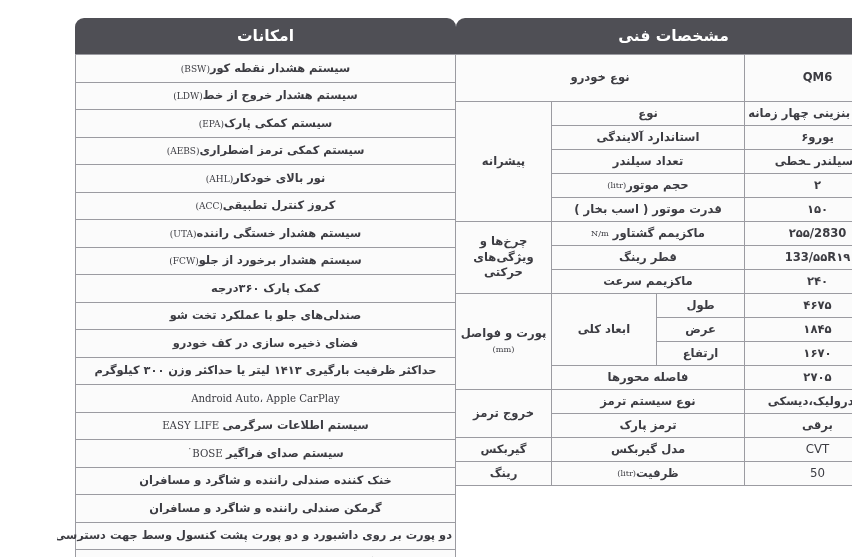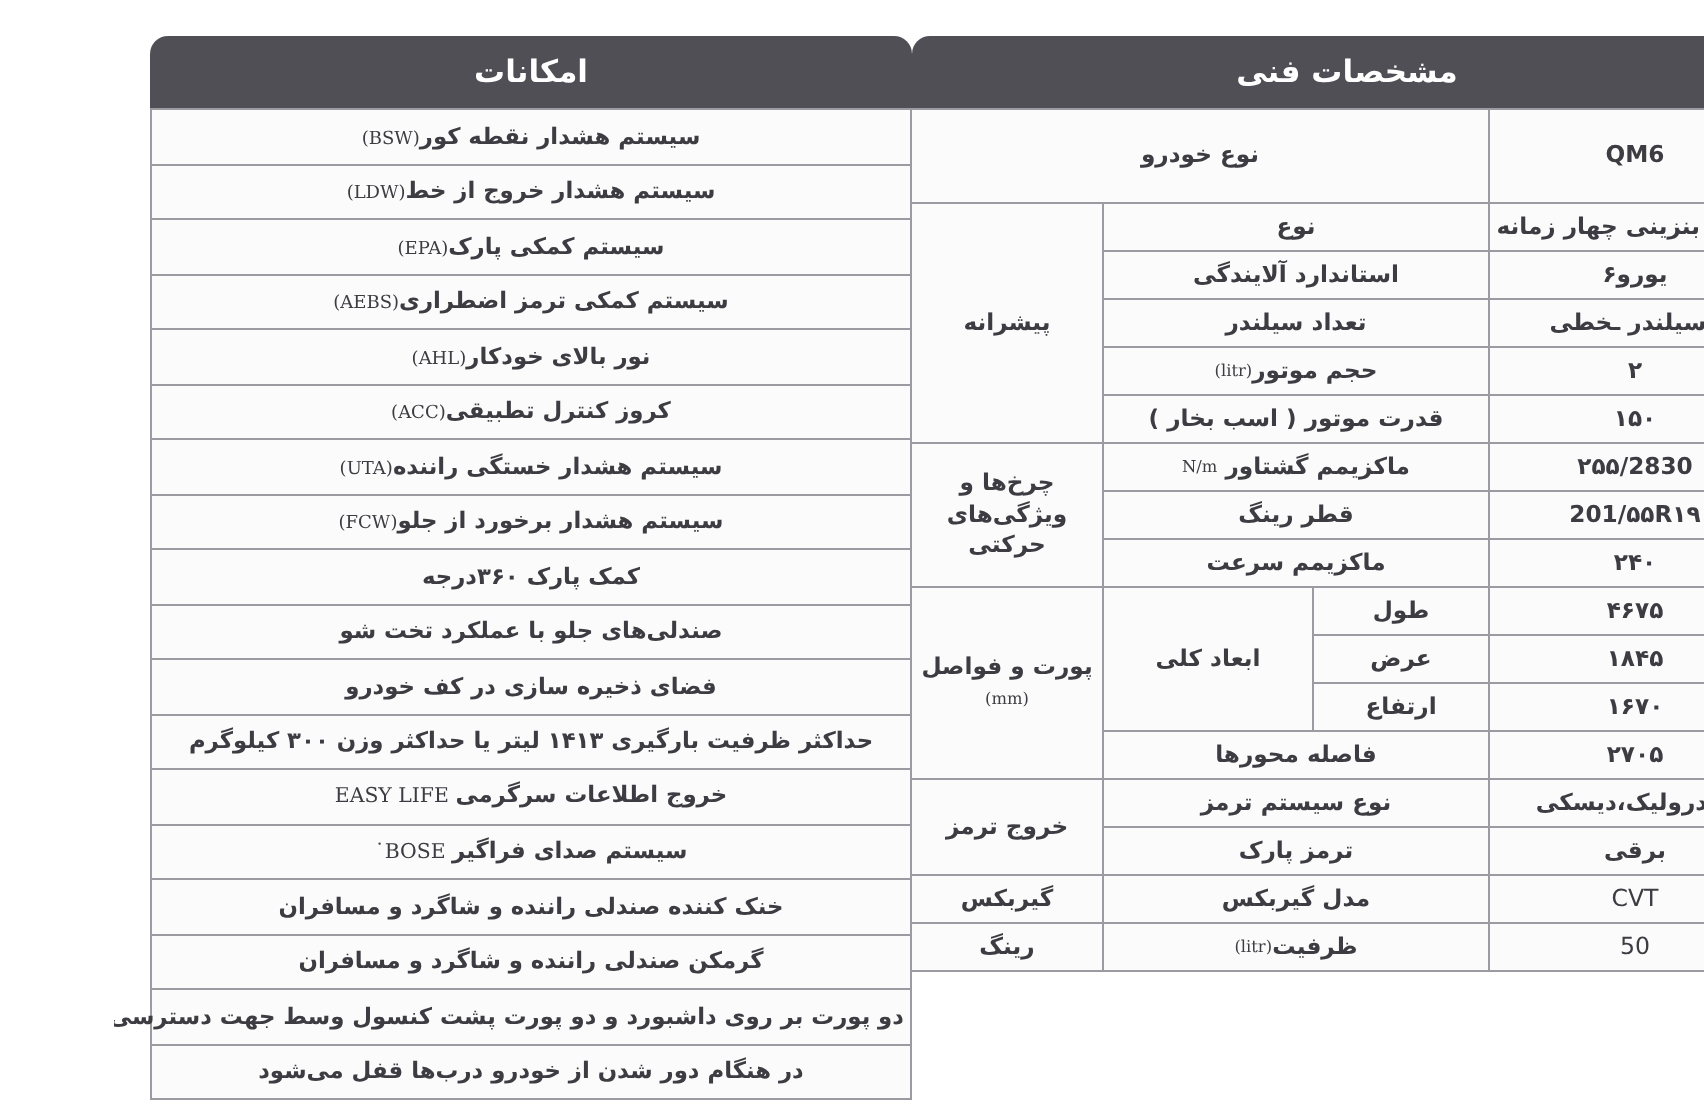--- a/index.html
+++ b/index.html
@@ -148,21 +148,21 @@
             <td class="lbl" colspan="2">قدرت موتور ( اسب بخار )</td>
           </tr>
 
           <tr style="height:24px">
             <td class="val">۲۵۵/2830</td>
             <td class="lbl" colspan="2"><span>ماکزیمم گشتاور</span>
                 <span class="unit">N/m</span></td>
             <td class="cat" rowspan="3" style="white-space:normal">چرخ‌ها و ویژگی‌های حرکتی</td>
           </tr>
           <tr style="height:24px">
-            <td class="val">201/۵۵R۱۹</td>
+            <td class="val">133/۵۵R۱۹</td>
             <td class="lbl" colspan="2">قطر رینگ</td>
           </tr>
           <tr style="height:24px">
             <td class="val">۲۴۰</td>
             <td class="lbl" colspan="2">ماکزیمم سرعت</td>
           </tr>
 
           <tr style="height:24px">
             <td class="val">۴۶۷۵</td>
             <td class="lbl">طول</td>
@@ -241,21 +241,24 @@
             <tr class="featrow">
               <td><span>صندلی‌های جلو با عملکرد تخت شو</span></td>
             </tr>
             <tr class="featrow">
               <td><span>فضای ذخیره سازی در کف خودرو</span></td>
             </tr>
             <tr class="featrow">
               <td><span>حداکثر ظرفیت بارگیری ۱۴۱۳ لیتر یا حداکثر وزن ۳۰۰ کیلوگرم</span></td>
             </tr>
             <tr class="featrow">
-              <td><span>خروج اطلاعات سرگرمی</span><span class="latmed"> EASY LIFE</span></td>
+              <td><span class="latmed">Android Auto، Apple CarPlay</span></td>
+            </tr>
+            <tr class="featrow">
+              <td><span>سیستم اطلاعات سرگرمی</span><span class="latmed"> EASY LIFE</span></td>
             </tr>
             <tr class="featrow">
               <td><span>سیستم صدای فراگیر</span><span class="latmed"> BOSE˙</span></td>
             </tr>
             <tr class="featrow">
               <td><span>خنک کننده صندلی راننده و شاگرد و مسافران</span></td>
             </tr>
             <tr class="featrow">
               <td><span>گرمکن صندلی راننده و شاگرد و مسافران</span></td>
             </tr>

